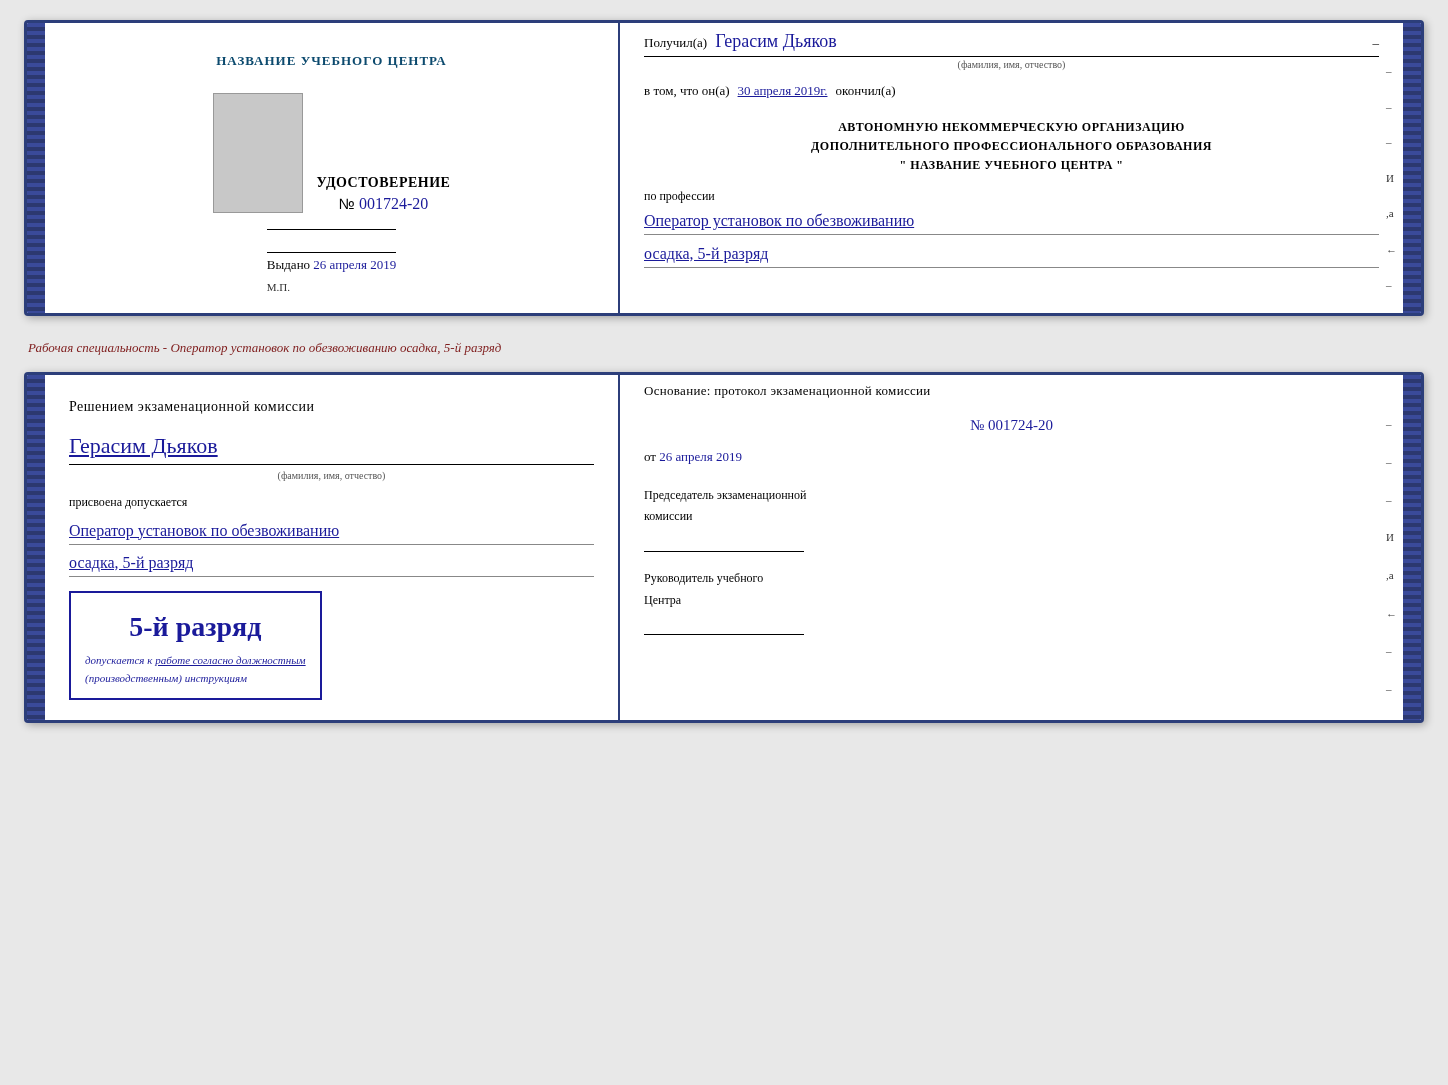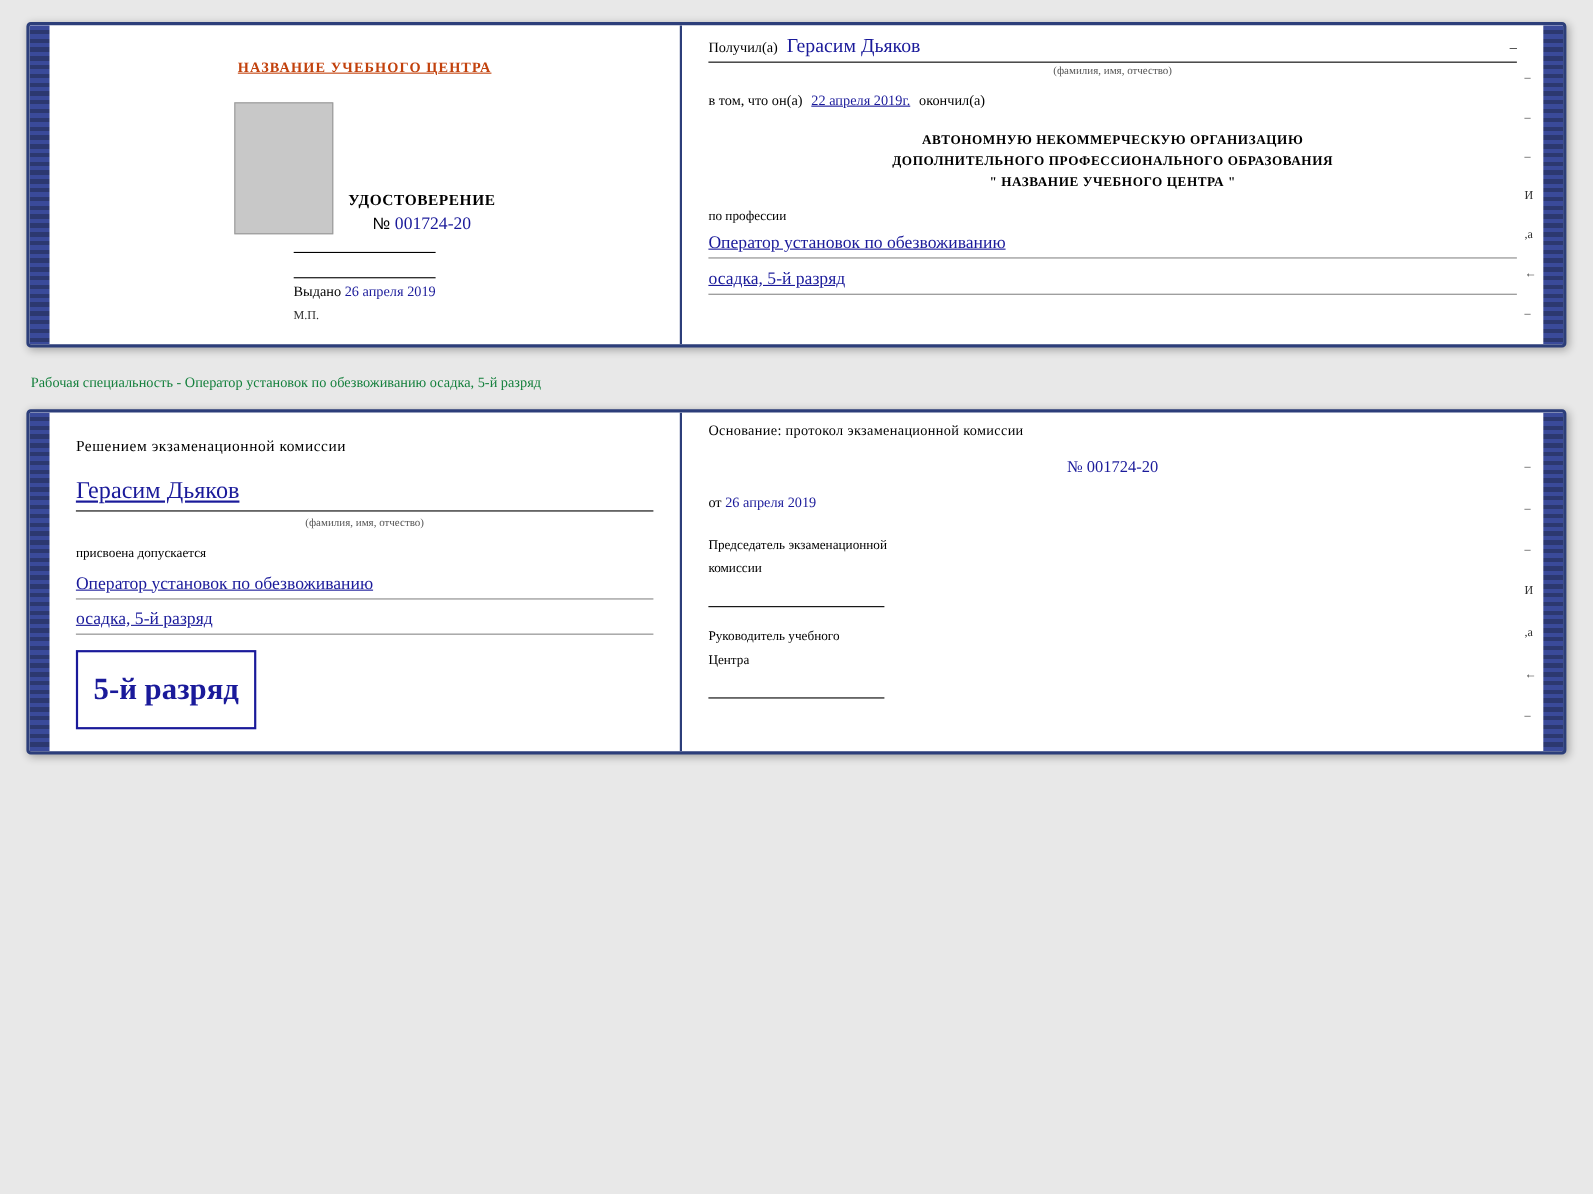--- a/index.html
+++ b/index.html
@@ -72,23 +72,22 @@
       justify-content: space-between;
       min-height: 280px;
     }
 
     .cert1-header {
       text-align: center;
       font-size: 13px;
       font-weight: bold;
       letter-spacing: 1px;
       text-transform: uppercase;
-      color: #c2410c;
+      color: #0c4a6e;
       margin-top: 10px;
-      text-decoration: underline;
     }
 
     .cert1-photo {
       width: 90px;
       height: 120px;
       background: #c8c8c8;
       border: 1px solid #999;
       flex-shrink: 0;
     }
 
@@ -201,23 +200,24 @@
       font-size: 16px;
       text-decoration: underline;
       border-bottom: 1px solid #888;
       display: block;
       margin-bottom: 6px;
     }
 
     
     .separator-text {
       font-size: 13px;
-      color: #15803d;
+      color: #7f1d1d;
       padding: 8px 4px;
       margin-bottom: 8px;
+      font-style: italic;
     }
 
     
     .cert2-left {
       font-size: 13px;
       line-height: 1.7;
     }
 
     .decision-header {
       font-size: 14px;
@@ -401,21 +401,21 @@
         <span class="received-label">Получил(а)</span>
         <span class="recipient-name">Герасим Дьяков</span>
         <span style="margin-left:8px; font-size:13px;">–</span>
       </div>
       <div style="text-align:center; margin-top:-12px; margin-bottom:8px;">
         <span class="field-label">(фамилия, имя, отчество)</span>
       </div>
 
       <div class="date-line">
         <span>в том, что он(а)</span>
-        <span class="inline-date" style="text-decoration:underline;">22 апреля 2019г.</span>
+        <span class="inline-date" style="text-decoration:underline;">30 апреля 2019г.</span>
         <span>окончил(а)</span>
       </div>
 
       <div class="org-block">
         <div>АВТОНОМНУЮ НЕКОММЕРЧЕСКУЮ ОРГАНИЗАЦИЮ</div>
         <div>ДОПОЛНИТЕЛЬНОГО ПРОФЕССИОНАЛЬНОГО ОБРАЗОВАНИЯ</div>
         <div>"   НАЗВАНИЕ УЧЕБНОГО ЦЕНТРА   "</div>
       </div>
 
       <div class="profession-section">
@@ -452,20 +452,25 @@
         <span class="handwritten-underline" style="font-size:22px;">Герасим Дьяков</span>
       </div>
       <span class="small-label">(фамилия, имя, отчество)</span>
 
       <div class="qualification-label">присвоена допускается</div>
       <span class="qualification-value">Оператор установок по обезвоживанию</span>
       <span class="qualification-value">осадка, 5-й разряд</span>
 
       <div class="stamp-box">
         <span class="stamp-rank">5-й разряд</span>
+        <div class="stamp-desc">
+          <span>допускается к</span>
+          <span style="font-family:'Comic Sans MS',cursive; color:#1a1a9a; text-decoration:underline;">работе согласно должностным</span><br>
+          <span style="font-family:'Comic Sans MS',cursive; color:#1a1a9a; font-style:italic;">(производственным) инструкциям</span>
+        </div>
       </div>
     </div>
 
     <div class="doc-right cert2-right">
       <div class="basis-header">Основание:  протокол  экзаменационной  комиссии</div>
 
       <div class="protocol-number">№  001724-20</div>
 
       <div class="protocol-date">
         <span>от</span>

